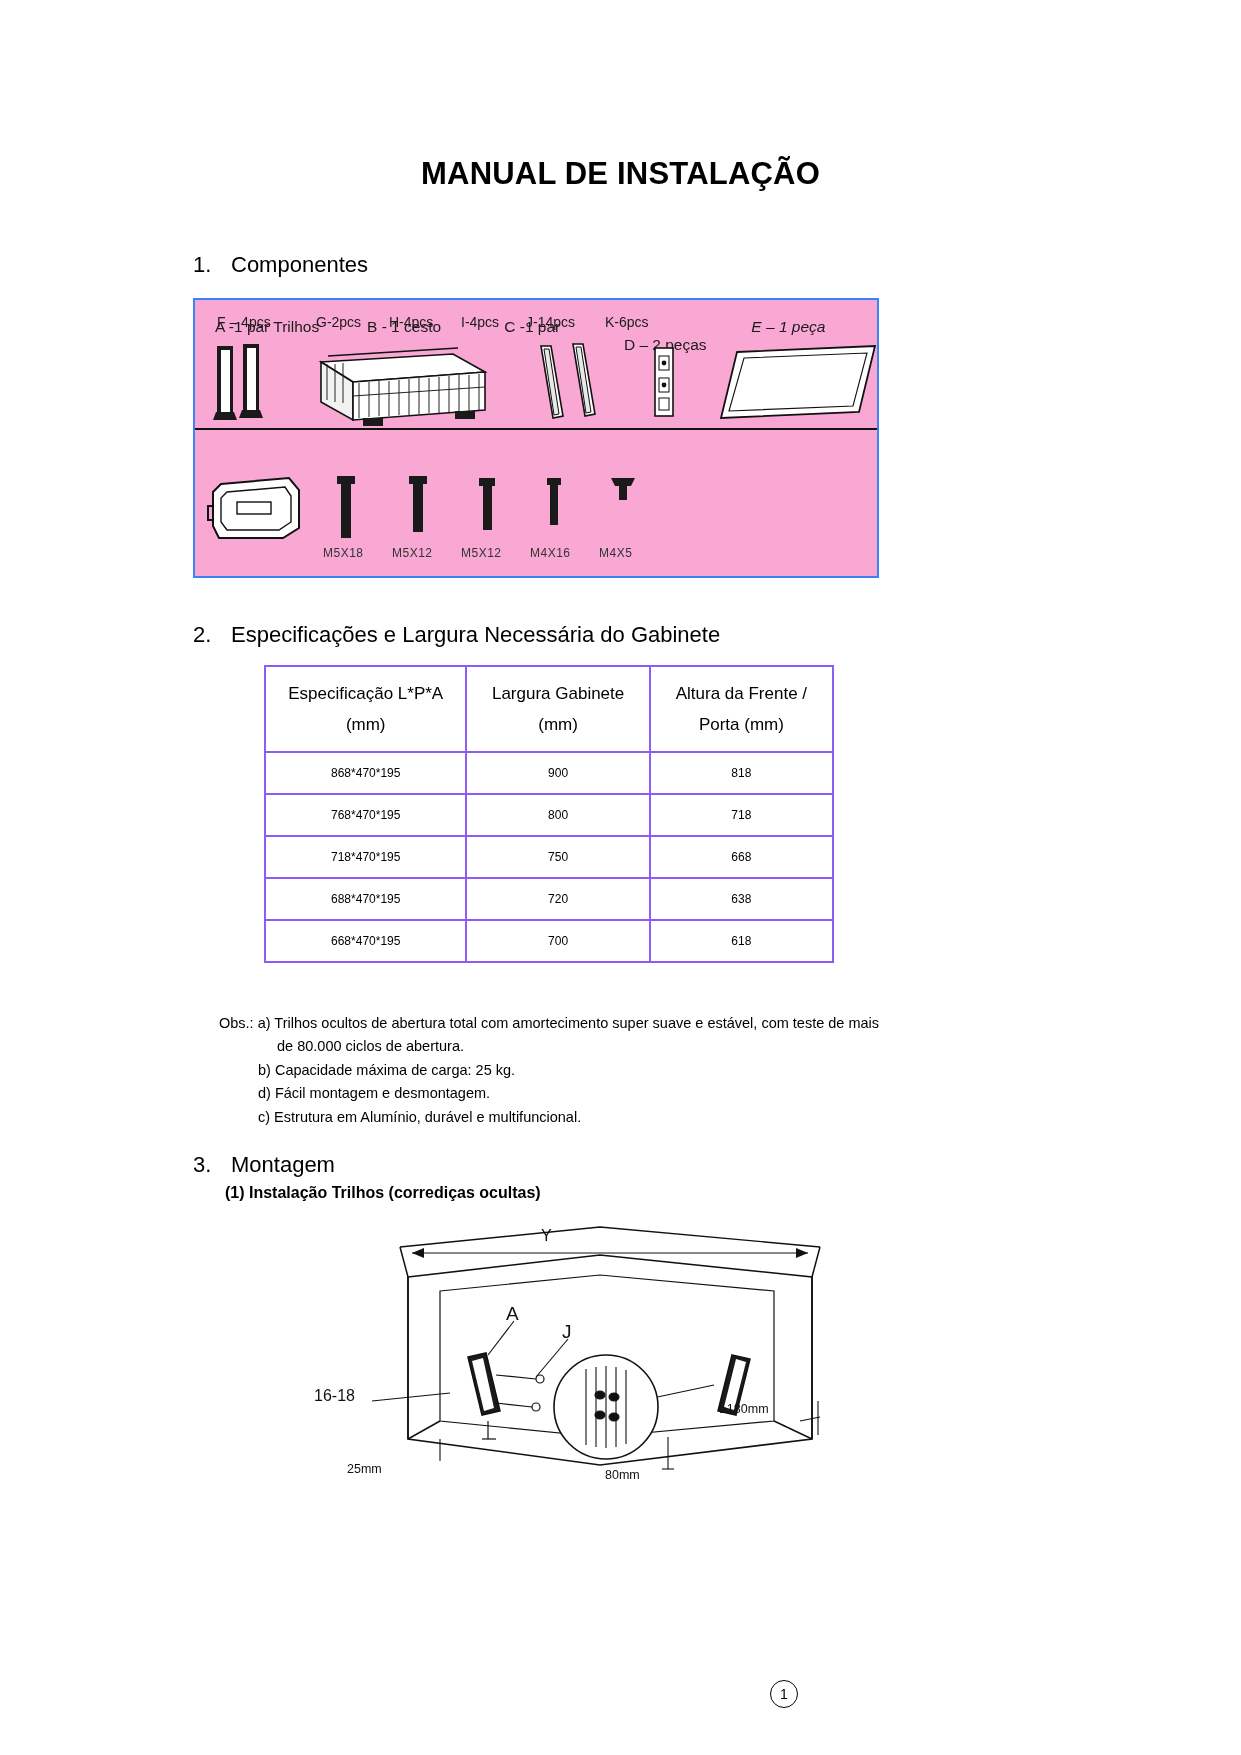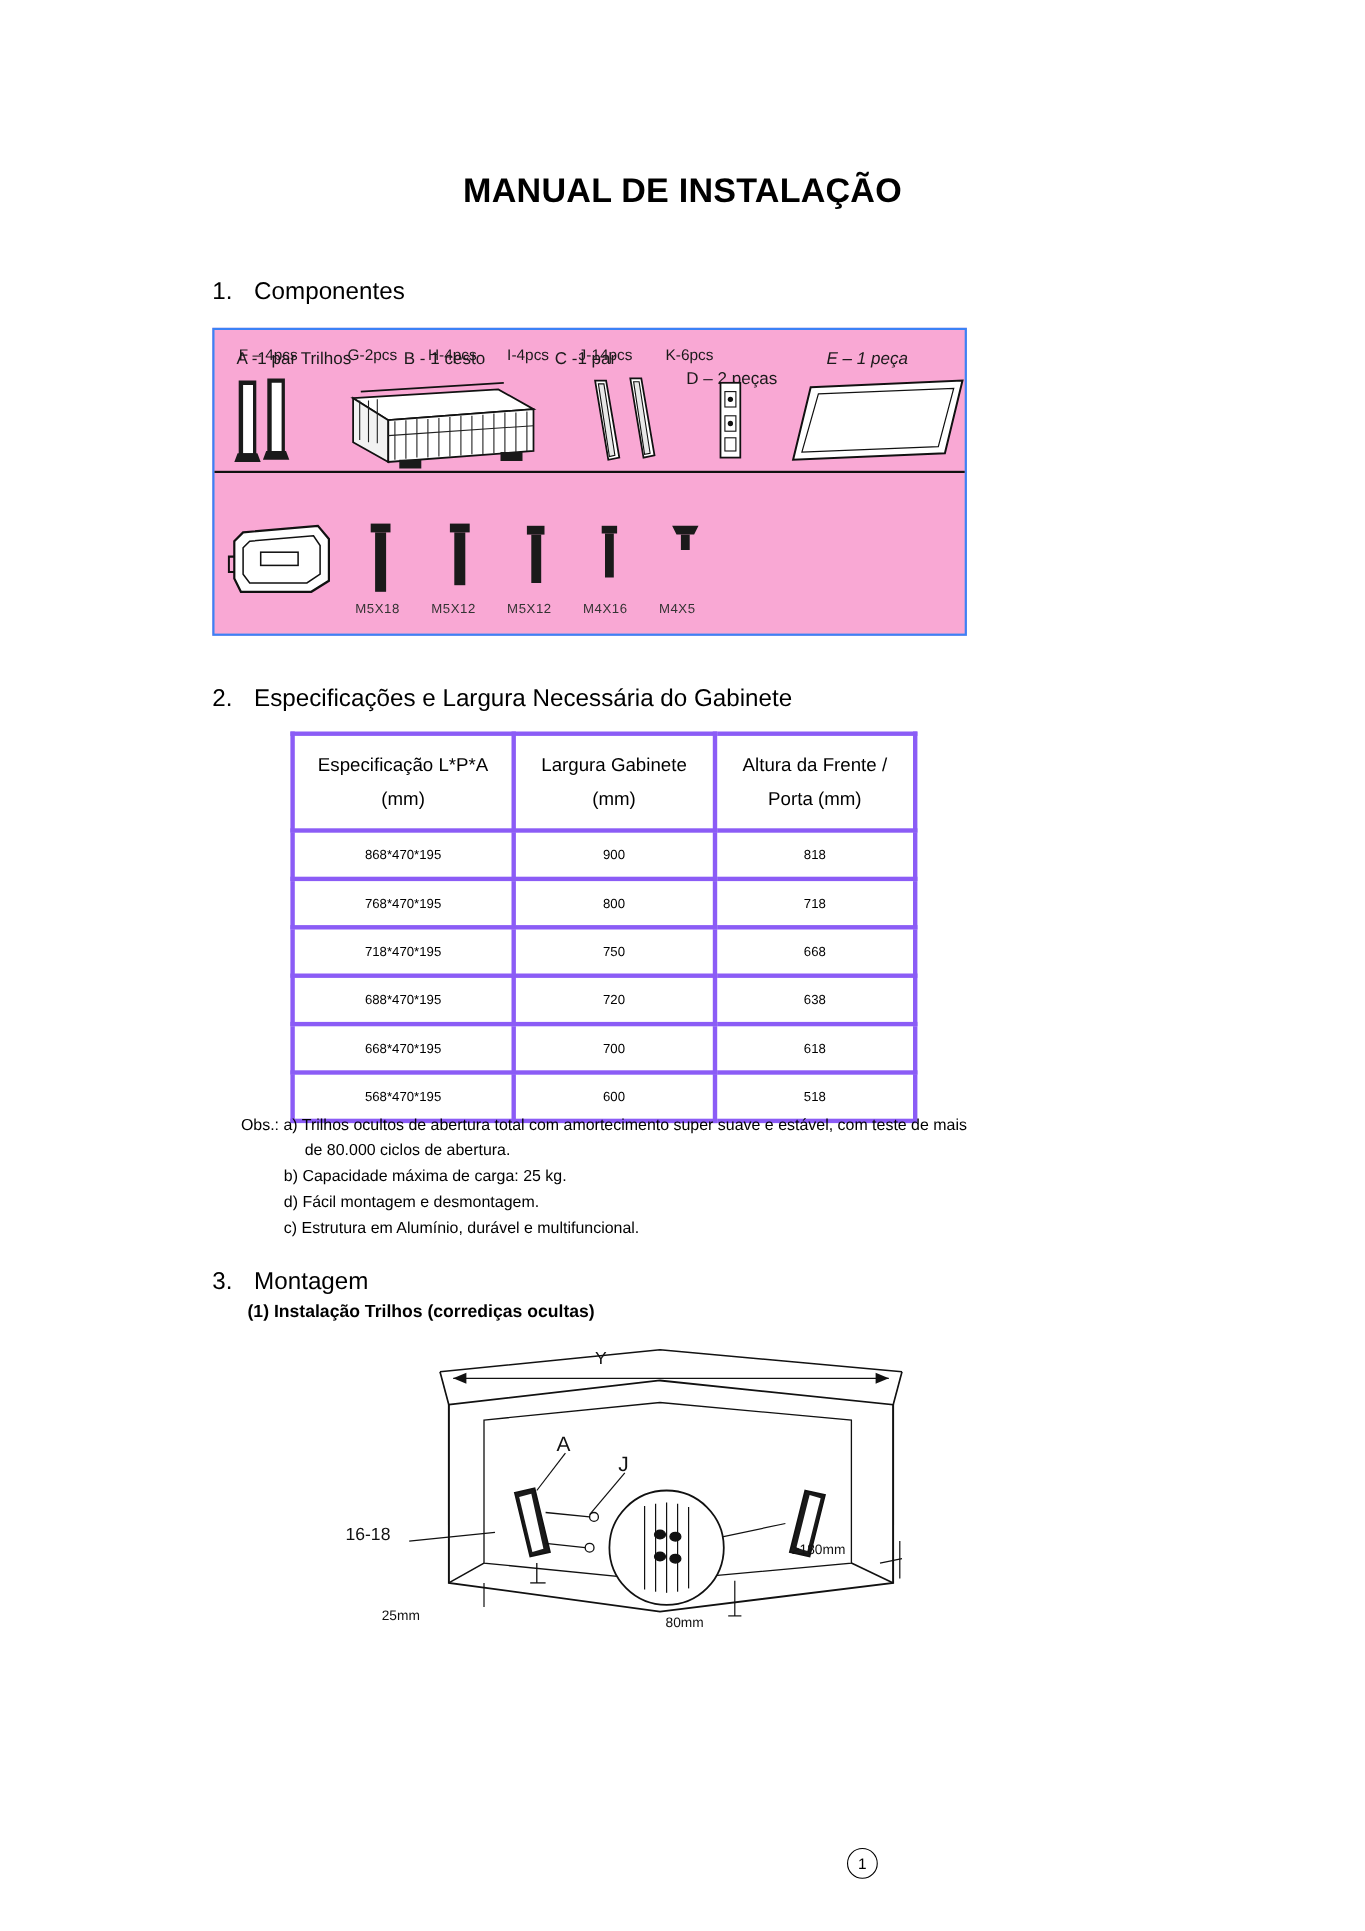--- a/index.html
+++ b/index.html
@@ -122,21 +122,21 @@
   
   .spec-table {
     position: absolute;
     top: 665px;
     left: 264px;
     width: 570px;
     border-collapse: collapse;
     font-family: "Liberation Sans", sans-serif;
   }
   .spec-table th, .spec-table td {
-    border: 4px solid #8b5cf6;
+    border: 2px solid #8b5cf6;
     text-align: center;
     vertical-align: middle;
     padding: 0;
   }
   .spec-table th {
     font-weight: normal;
     font-size: 17px;
     height: 84px;
     line-height: 1.85;
   }
@@ -376,25 +376,20 @@
       <tr>
         <td>688*470*195</td>
         <td>720</td>
         <td>638</td>
       </tr>
       <tr>
         <td>668*470*195</td>
         <td>700</td>
         <td>618</td>
       </tr>
-      <tr>
-        <td>568*470*195</td>
-        <td>600</td>
-        <td>518</td>
-      </tr>
     </tbody>
   </table>
 
   <div class="notes">
     <div>Obs.: a) Trilhos ocultos de abertura total com amortecimento super suave e estável, com teste de mais</div>
     <div class="note-a-cont">de 80.000 ciclos de abertura.</div>
     <div class="note-line">b) Capacidade máxima de carga: 25 kg.</div>
     <div class="note-line">d)  Fácil montagem e desmontagem.</div>
     <div class="note-line">c) Estrutura em Alumínio, durável e multifuncional.</div>
   </div>

